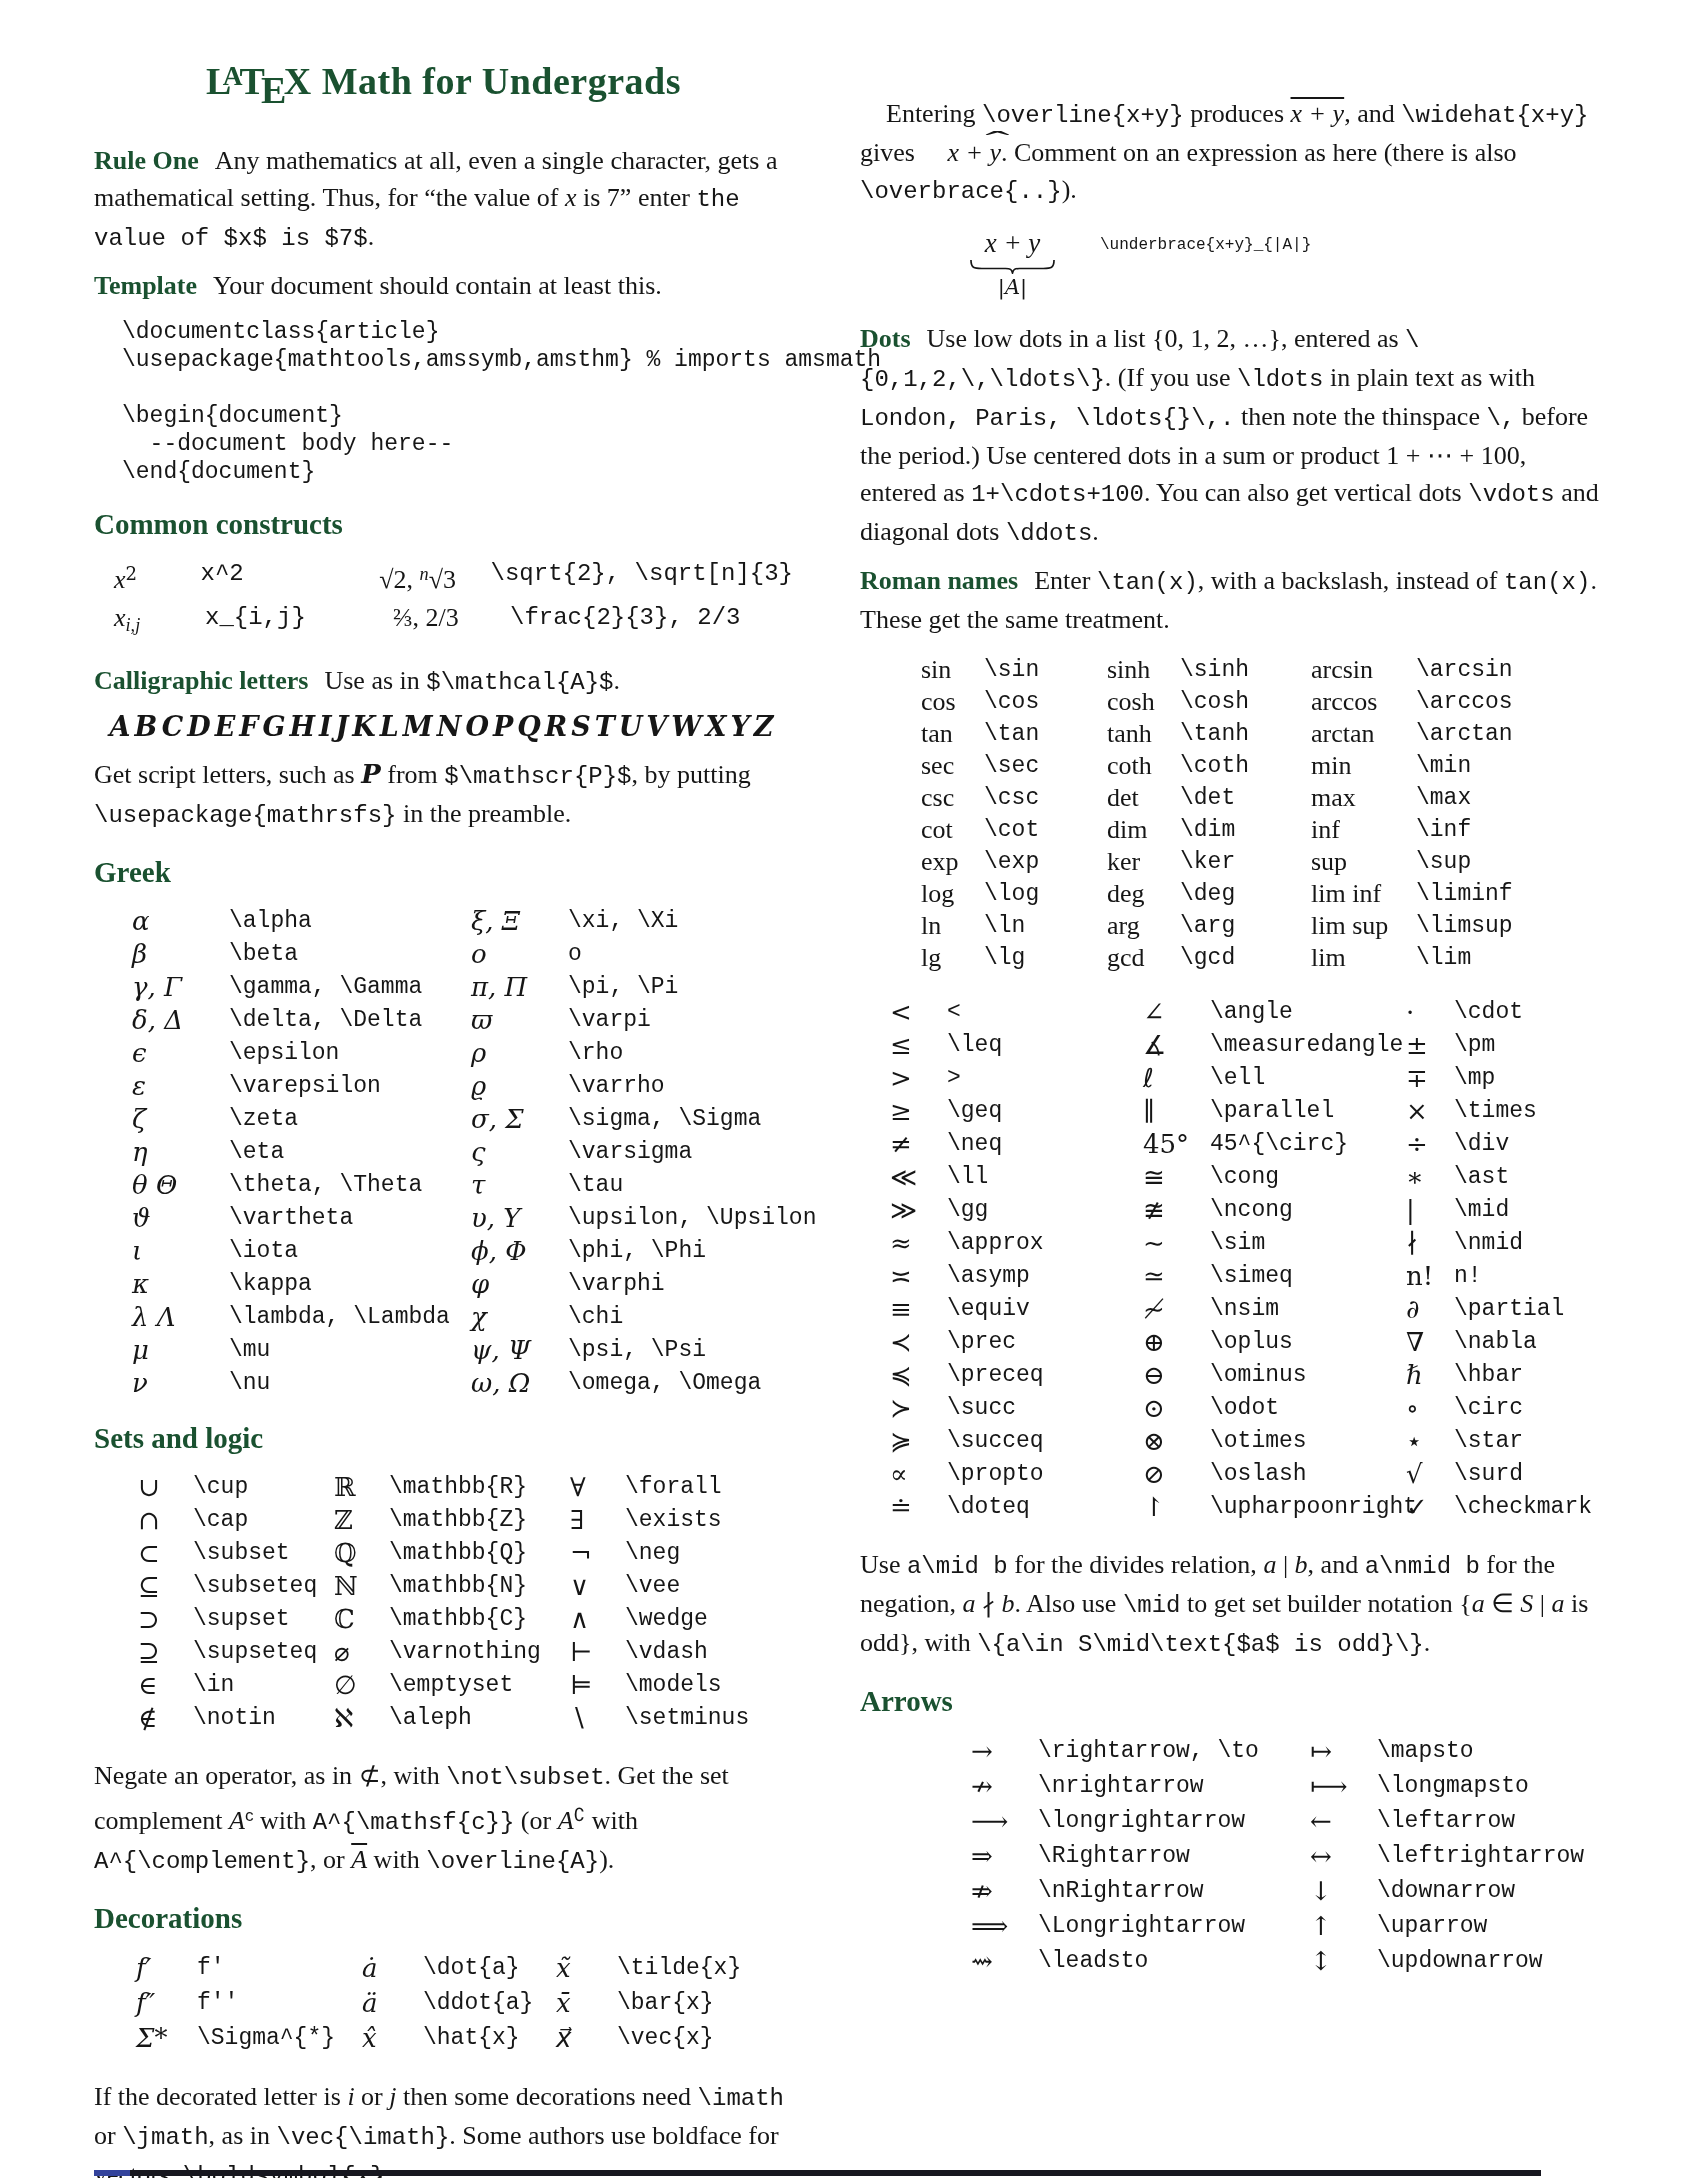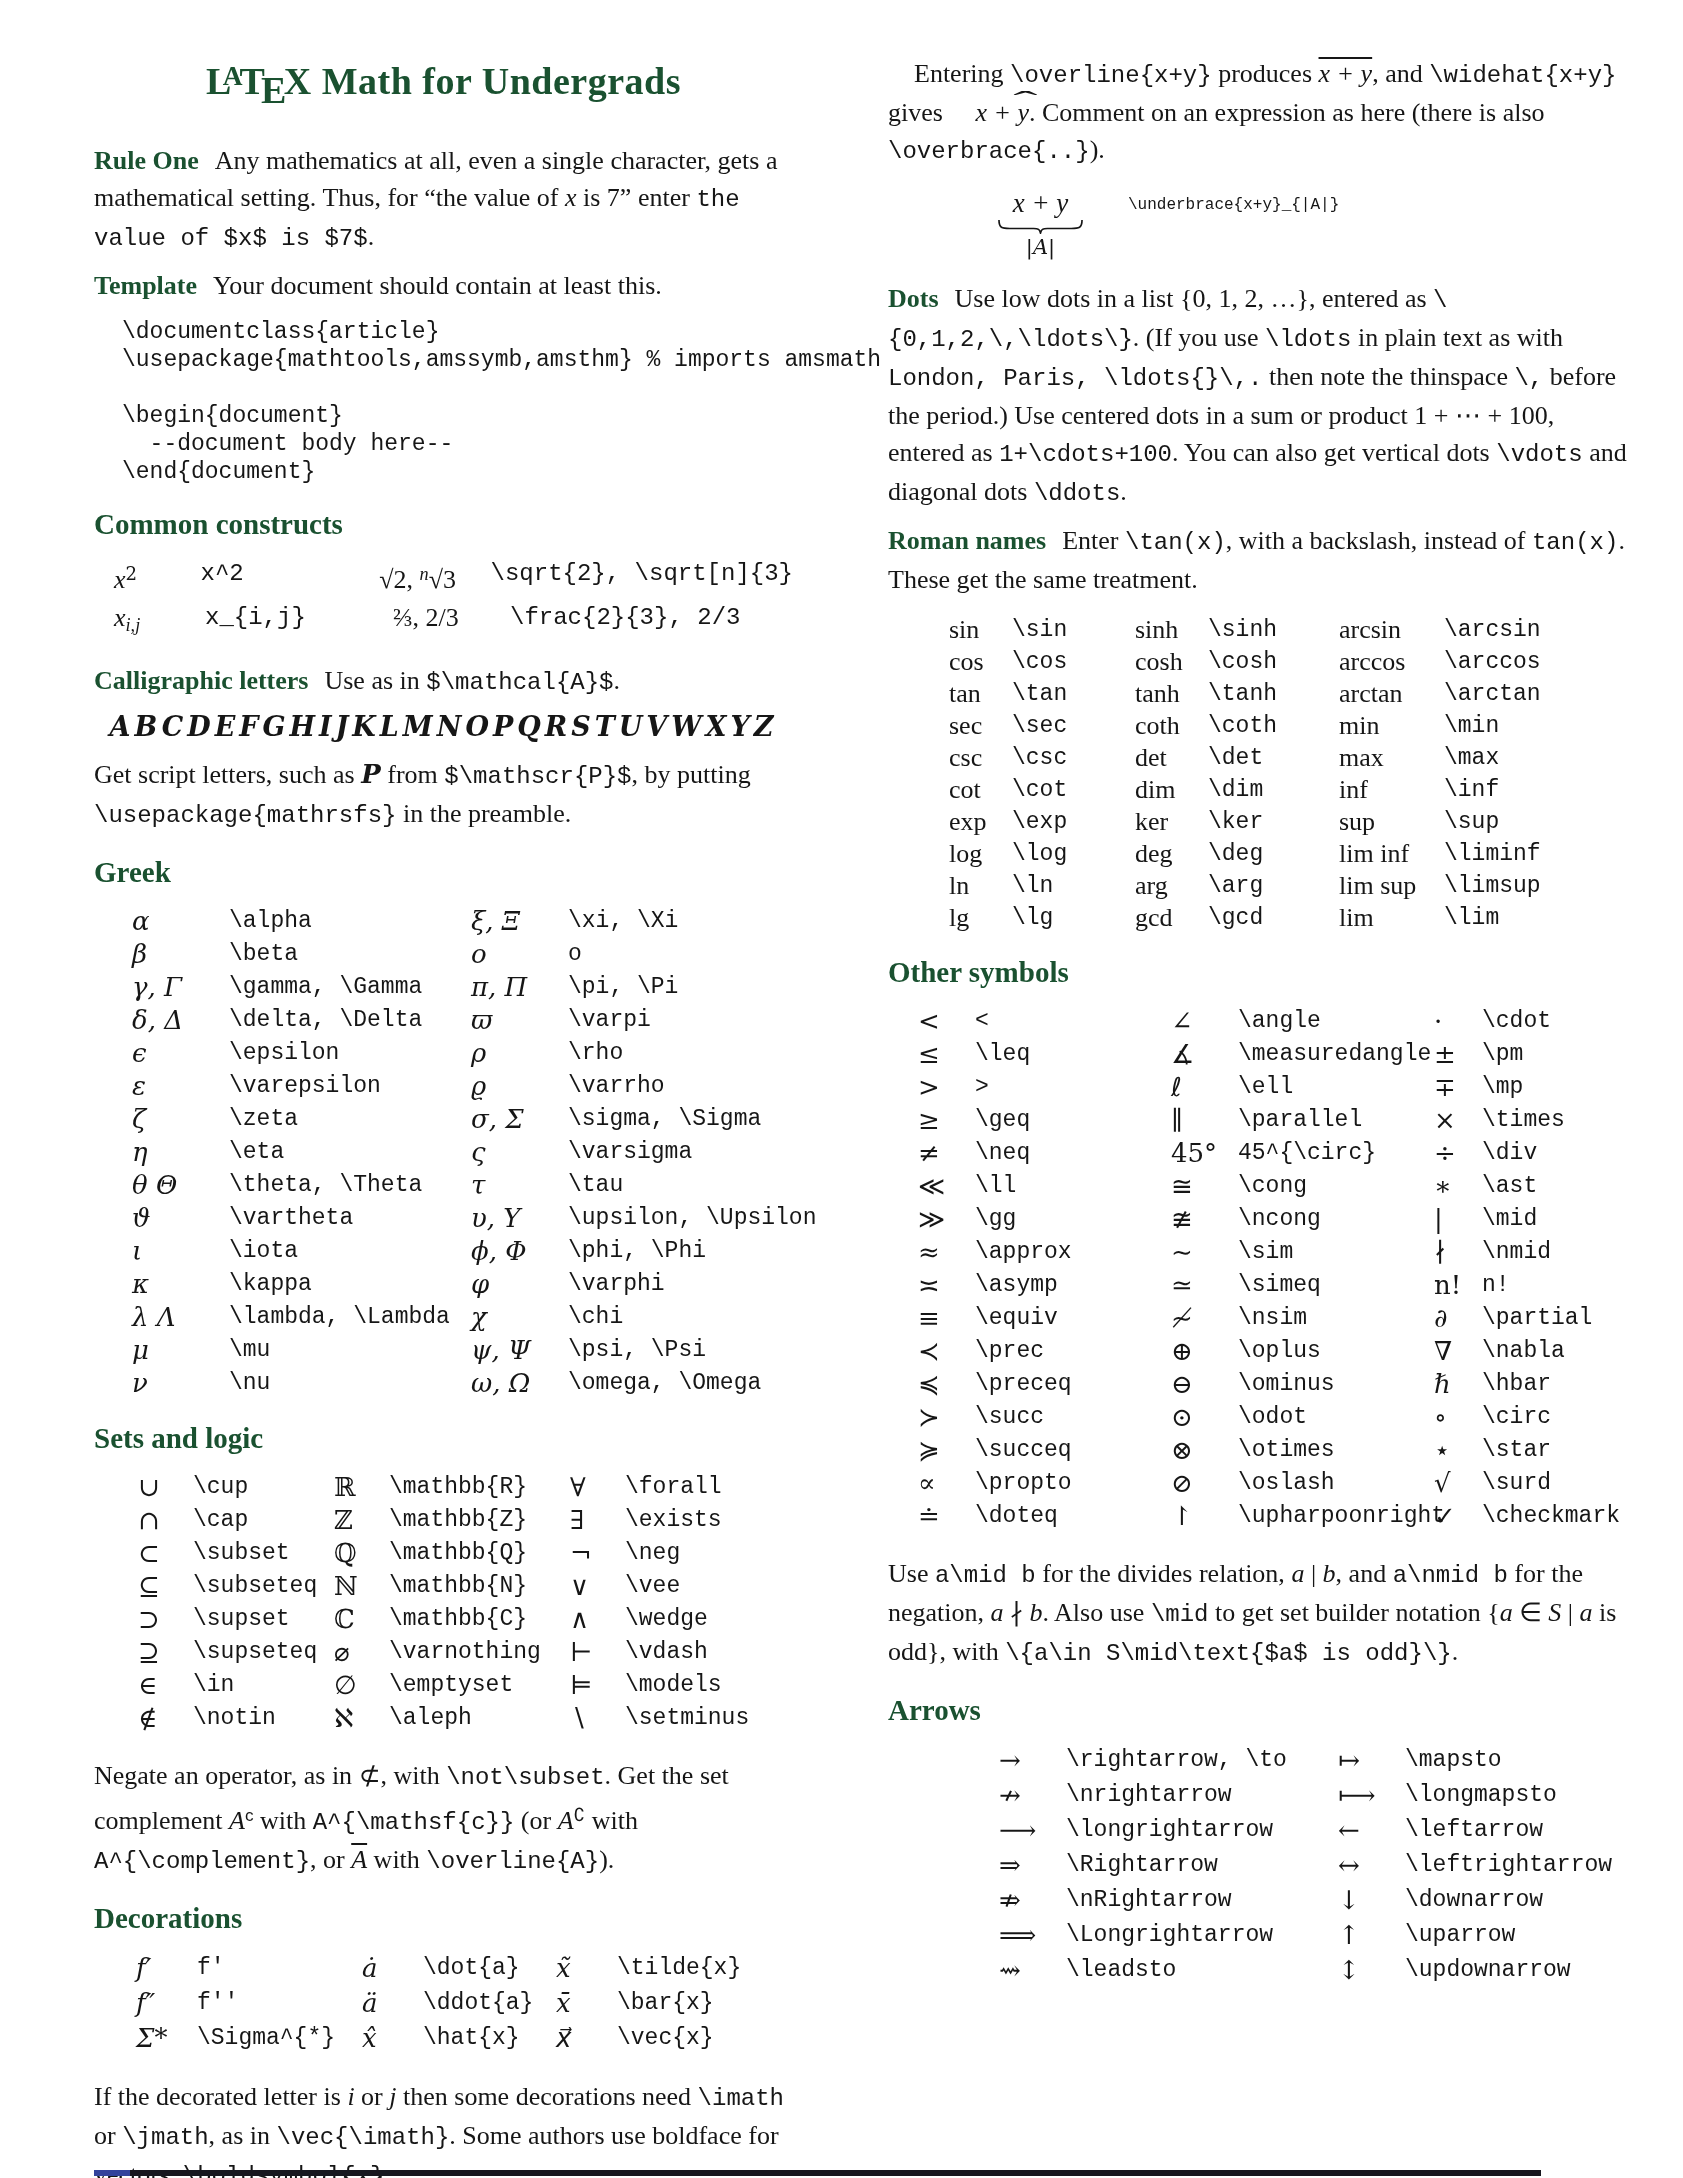--- a/index.html
+++ b/index.html
@@ -2,21 +2,21 @@
 <html style="--green: #1a5130;"><head>
 <meta charset="utf-8">
 <style>
   :root{ --green:#1a5130; --ink:#161616; }
   html,body{margin:0;padding:0;background:#ffffff;}
   body{width:1683px;height:2178px;overflow:hidden;
        font-family:"Liberation Serif","DejaVu Serif",serif;color:var(--ink);}
   .page{position:relative;width:1683px;height:2178px;background:#fff;}
   .col{position:absolute;top:0;}
   .col-left{left:94px;width:699px;padding-top:59px;}
-  .col-right{left:888px;width:741px;padding-top:55px;}
+  .col-right{left:860px;width:741px;padding-top:95px;}
 
   .title{margin:0 0 30px 0;text-align:center;color:var(--green);
          font-size:38px;font-weight:700;letter-spacing:0.5px;}
   .logo-a{font-size:0.72em;vertical-align:0.33em;margin-left:-0.34em;margin-right:-0.12em;}
   .logo-e{vertical-align:-0.23em;margin-left:-0.12em;margin-right:-0.08em;}
 
   .para{font-size:26px;line-height:37px;margin:0 0 10px 0;}
   .indent{text-indent:26px;}
   .runin{color:var(--green);font-weight:700;font-size:26px;margin-right:16px;}
   .shead{color:var(--green);font-weight:700;font-size:29px;margin:22px 0 12px 0;}
@@ -578,21 +578,20 @@
             <span class="psym">lim sup</span>
             <span class="pcode">\limsup</span>
           </div>
           <div class="pair-row">
             <span class="psym">lim</span>
             <span class="pcode">\lim</span>
           </div>
         </div>
     </div>
 
-    <h2 class="shead">Other symbols</h2>
     <div class="pairs tbl-other">
       <div class="pcol">
           <div class="pair-row">
             <span class="psym">&lt;</span>
             <span class="pcode">&lt;</span>
           </div>
           <div class="pair-row">
             <span class="psym">≤</span>
             <span class="pcode">\leq</span>
           </div>

